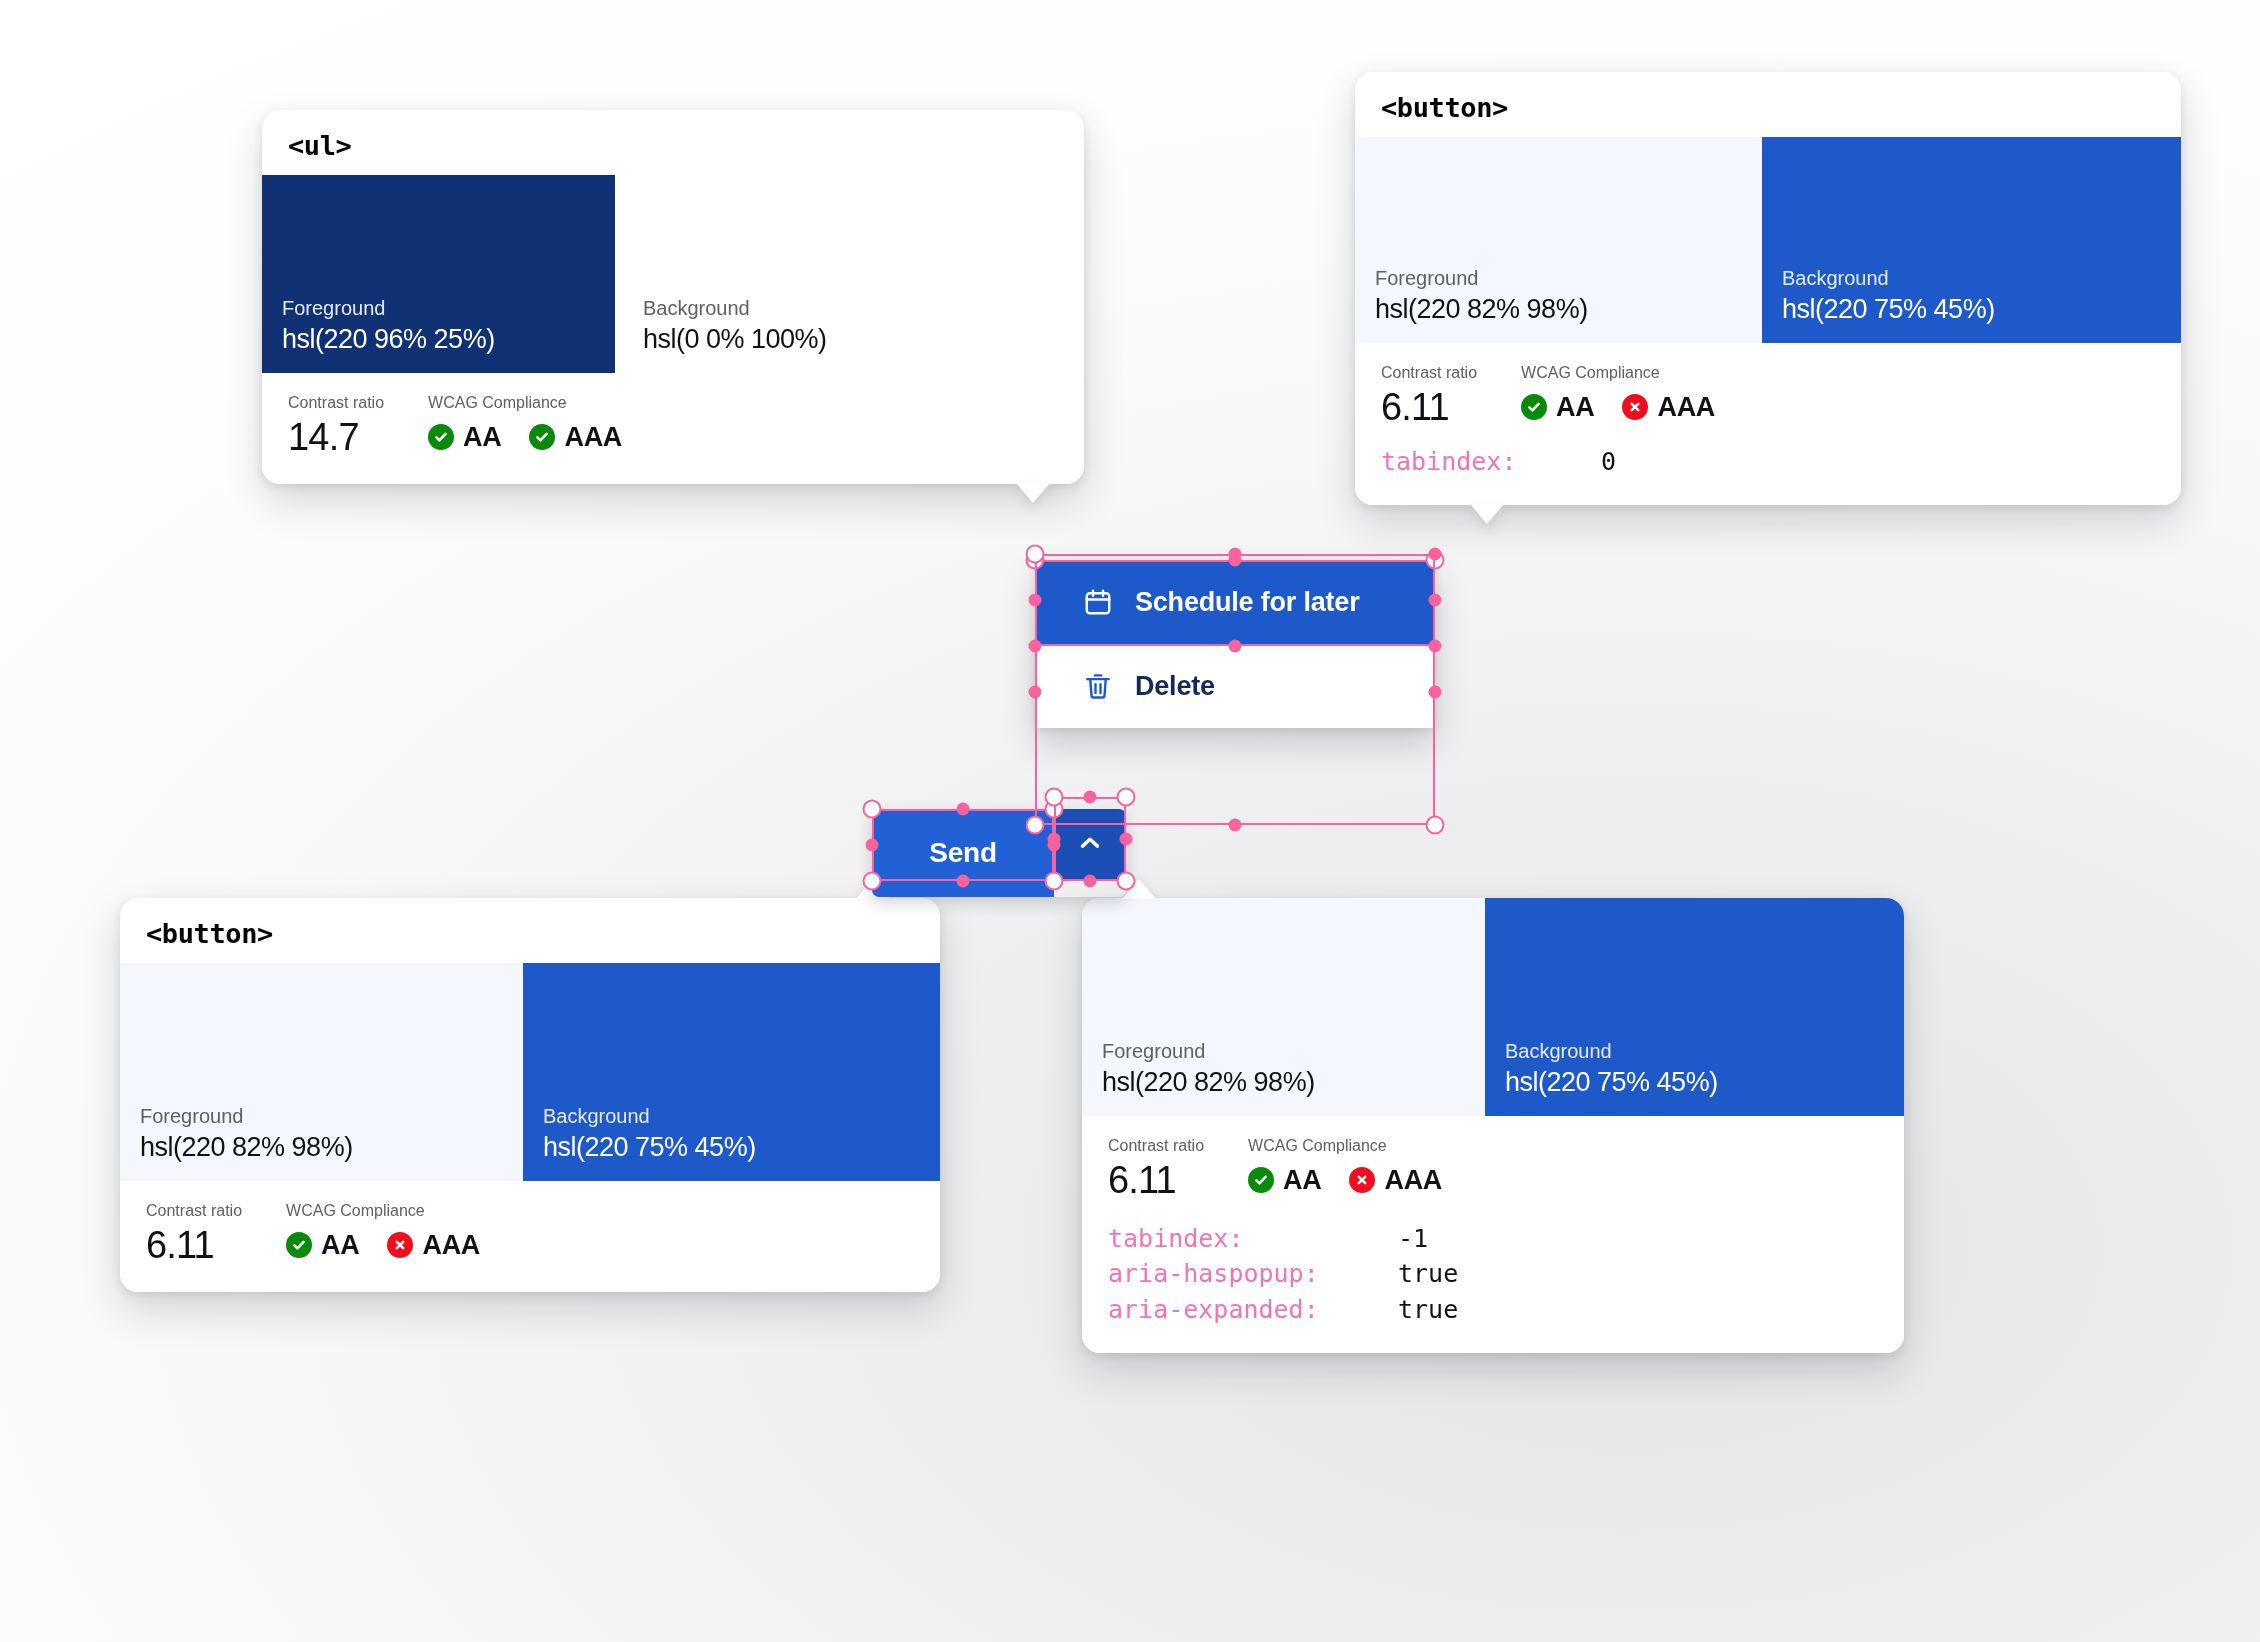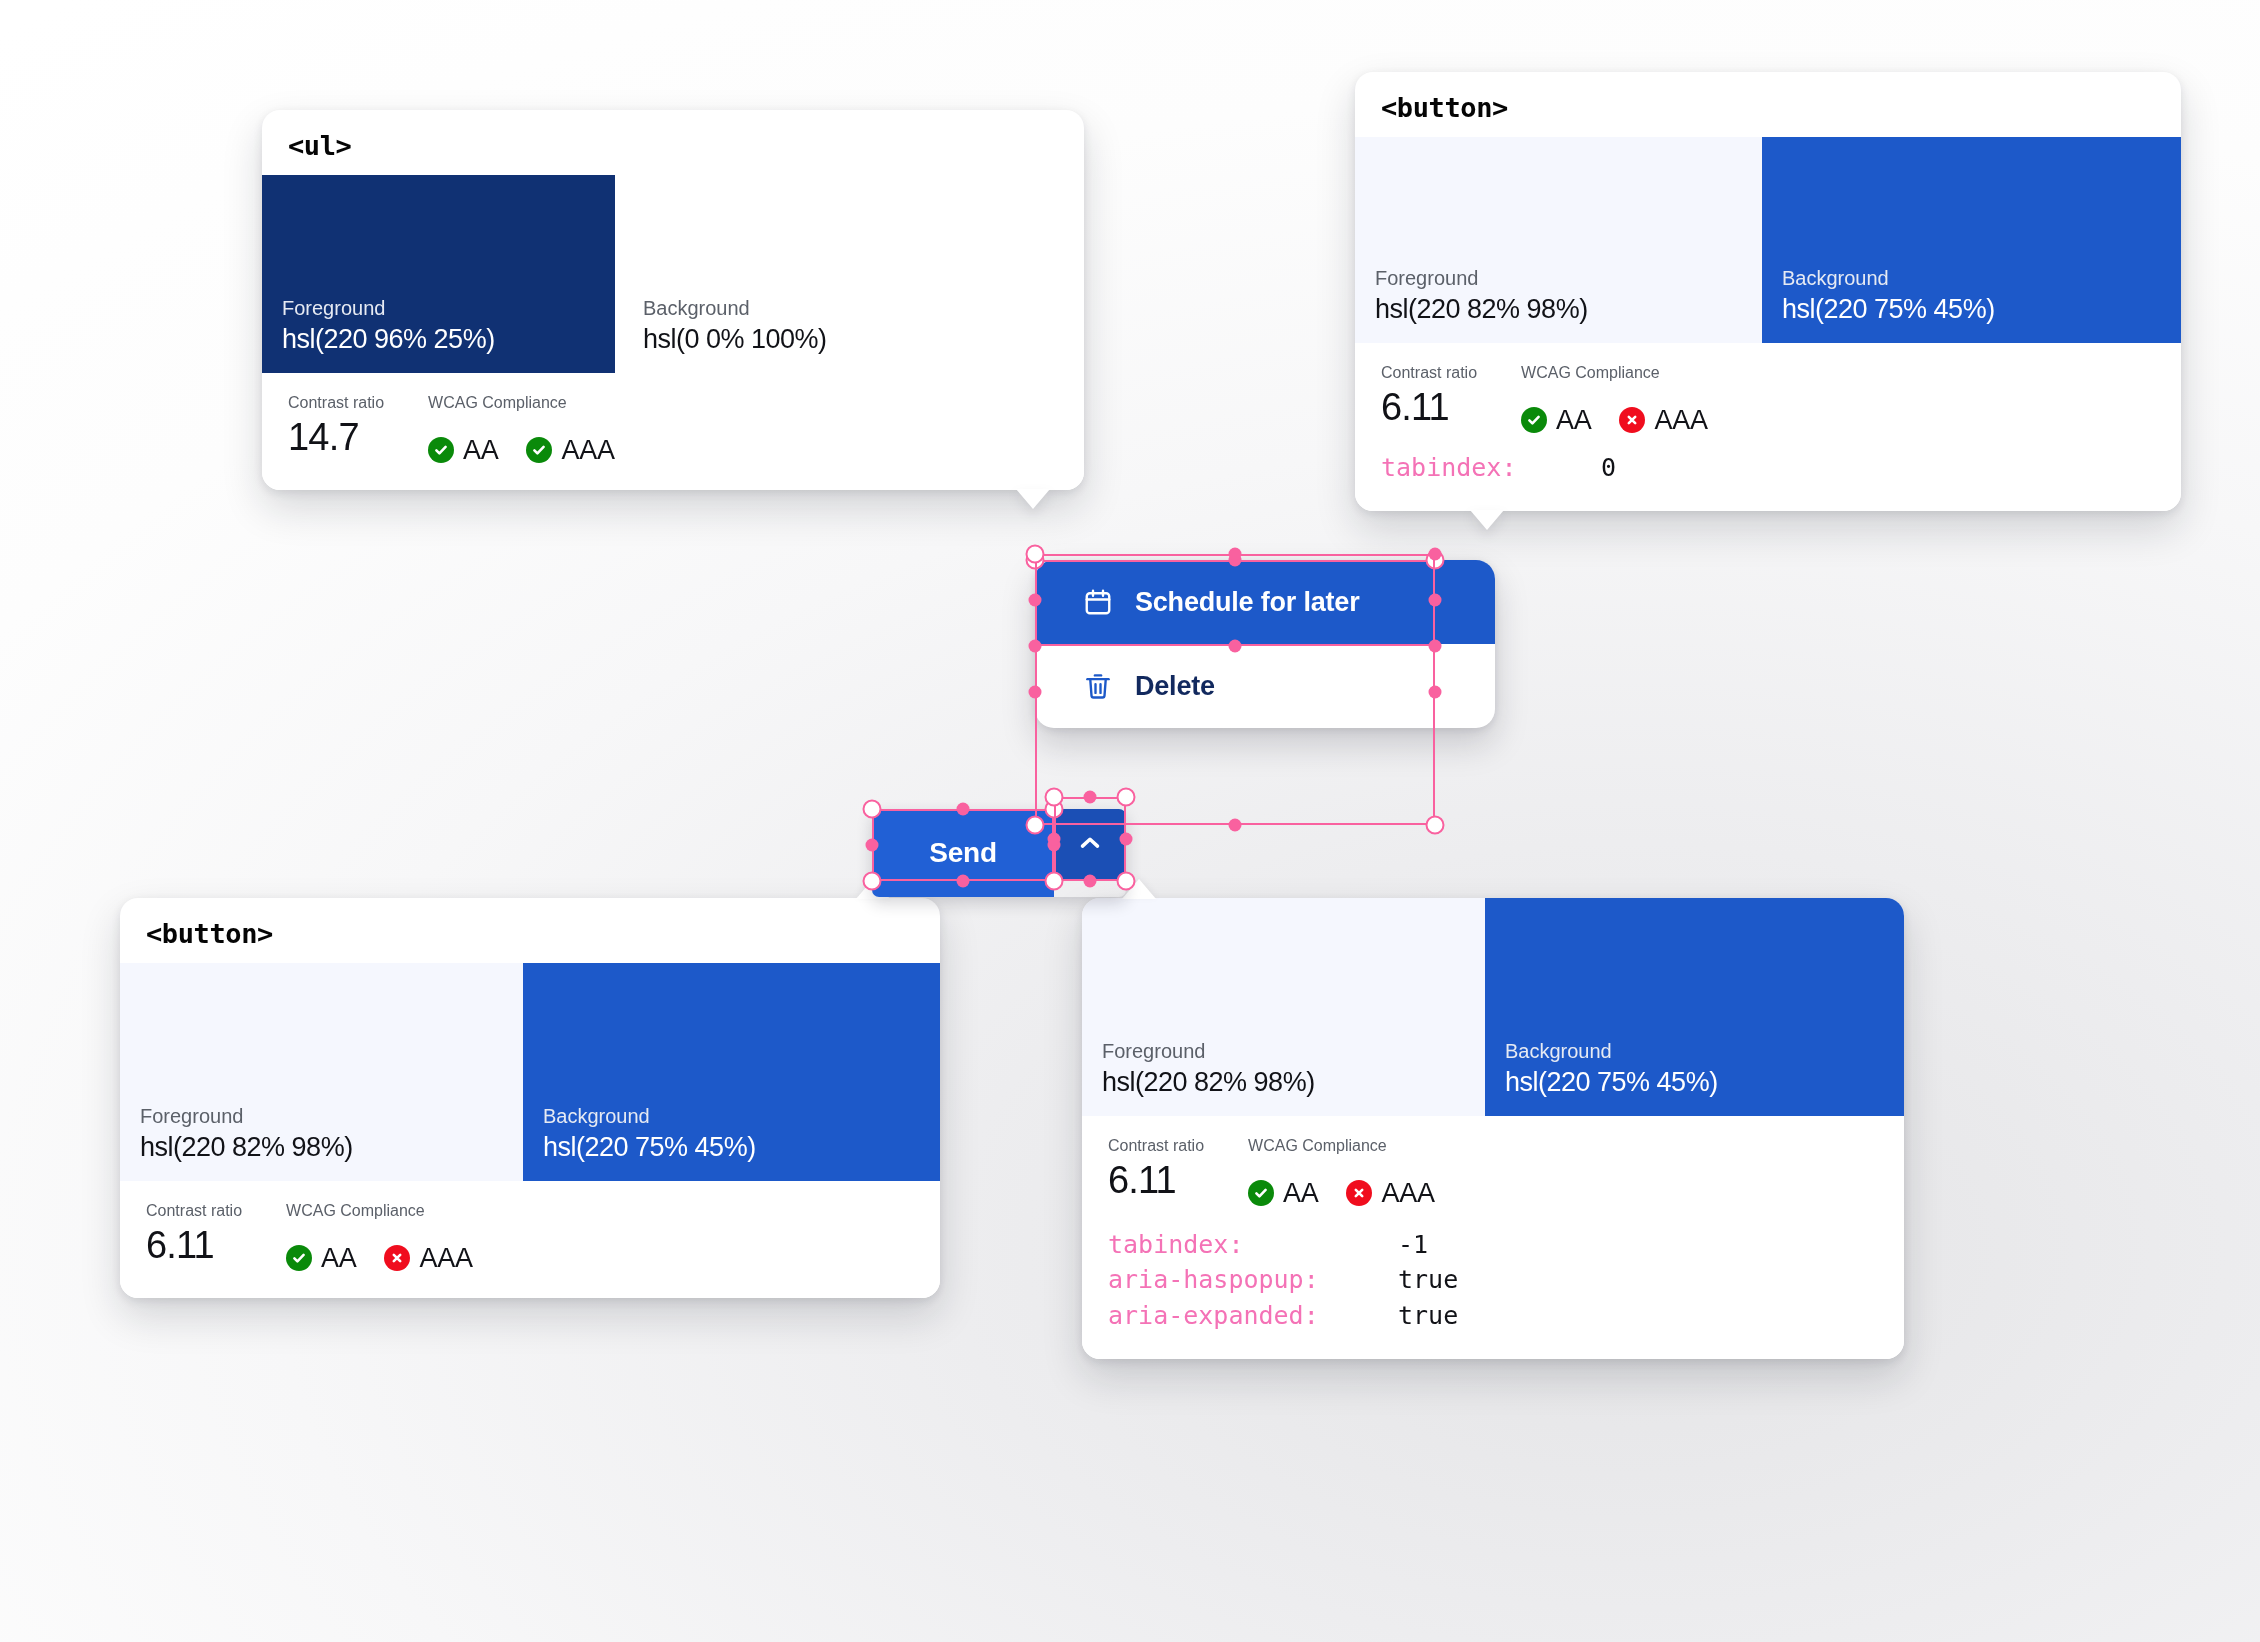--- a/index.html
+++ b/index.html
@@ -84,21 +84,21 @@
     color: #5b6069;
     line-height: 1.3;
     margin-bottom: 4px;
   }
   .metric-value {
     font-size: 38px;
     color: #111217;
     line-height: 1.05;
     letter-spacing: -0.8px;
   }
-  .badges { display: flex; gap: 28px; align-items: center; margin-top: 19px; }
+  .badges { display: flex; gap: 28px; align-items: center; margin-top: 6px; font-weight: bold; }
   .badge { display: flex; align-items: center; gap: 9px; }
   .badge-dot {
     width: 26px; height: 26px; border-radius: 50%;
     display: flex; align-items: center; justify-content: center;
     flex: 0 0 auto;
   }
   .badge-dot svg { display: block; }
   .badge-text {
     font-size: 27px;
     color: #111217;
@@ -136,23 +136,23 @@
   #card-ul      { left: 262px;  top: 110px;  width: 822px; }
   #card-btn-tr  { left: 1355px; top: 72px;   width: 826px; }
   #card-btn-bl  { left: 120px;  top: 898px;  width: 820px; }
   #card-span    { left: 1082px; top: 898px;  width: 822px; }
 
   
   #menu {
     position: absolute;
     left: 1035px;
     top: 560px;
-    width: 460px;
+    width: 400px;
     background: #ffffff;
-    border-radius: 19px;
+    border-radius: 2px;
     box-shadow: 0 16px 34px rgba(20,24,40,.18), 0 2px 8px rgba(20,24,40,.10);
     overflow: hidden;
   }
   .menu-item {
     display: flex;
     align-items: center;
     gap: 22px;
     padding: 0 0 0 48px;
     height: 84px;
     font-size: 27px;

